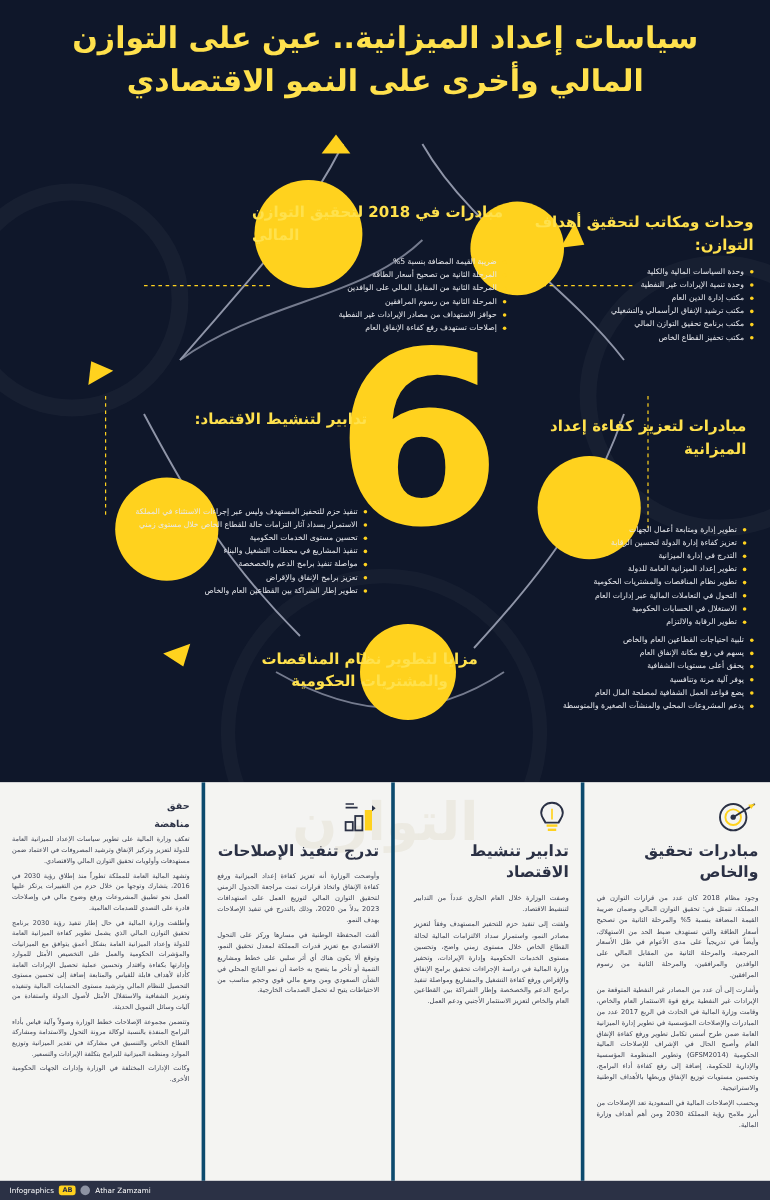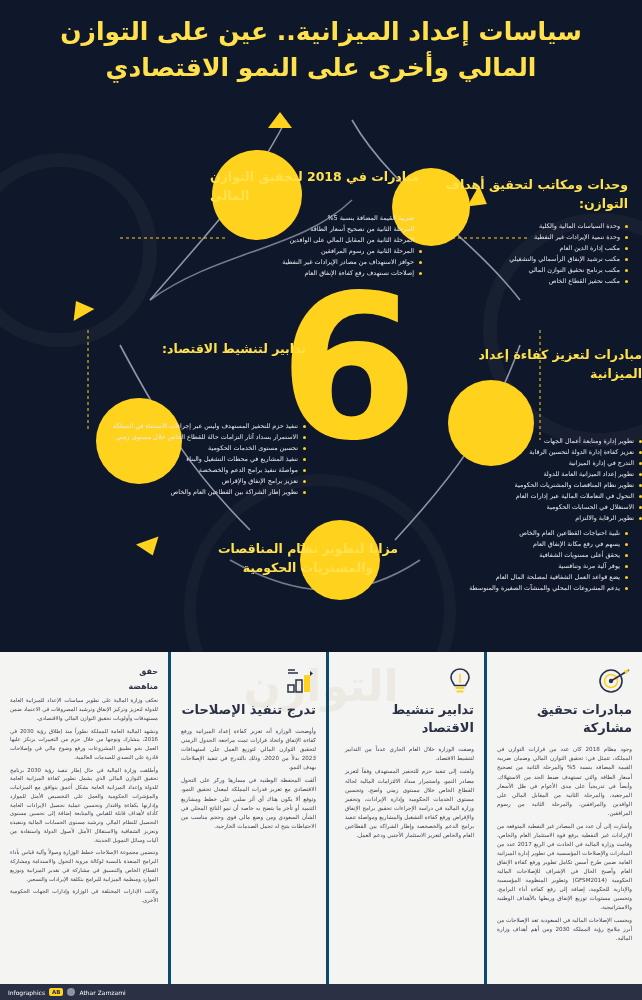--- a/index.html
+++ b/index.html
@@ -238,21 +238,21 @@
         <li>تنفيذ حزم للتحفيز المستهدف وليس عبر إجراءات الاستثناء في المملكة</li>
         <li>الاستمرار بسداد آثار التزامات حالة للقطاع الخاص خلال مستوى زمني</li>
         <li>تحسين مستوى الخدمات الحكومية</li>
         <li>تنفيذ المشاريع في محطات التشغيل والبناء</li>
         <li>مواصلة تنفيذ برامج الدعم والخصخصة</li>
         <li>تعزيز برامج الإنفاق والإقراض</li>
         <li>تطوير إطار الشراكة بين القطاعين العام والخاص</li>
       </ul>
     </div>
 
-    <div class="blk" style="right:0; top:346px; width:196px;">
+    <div class="blk" style="right:20px; top:346px; width:196px;">
       <div class="ttl">مبادرات لتعزيز كفاءة إعداد الميزانية</div>
       <ul style="margin-top:52px;">
         <li>تطوير إدارة ومتابعة أعمال الجهات</li>
         <li>تعزيز كفاءة إدارة الدولة لتحسين الرقابة</li>
         <li>التدرج في إدارة الميزانية</li>
         <li>تطوير إعداد الميزانية العامة للدولة</li>
         <li>تطوير نظام المناقصات والمشتريات الحكومية</li>
         <li>التحول في التعاملات المالية عبر إدارات العام</li>
         <li>الاستغلال في الحسابات الحكومية</li>
         <li>تطوير الرقابة والالتزام</li>
@@ -284,21 +284,21 @@
       <div class="col col-w1">
         <div class="col-icon">
           <svg width="34" height="30" viewBox="0 0 34 30">
             <circle cx="13" cy="15" r="11" fill="none" stroke="#2b3145" stroke-width="1.6"></circle>
             <circle cx="13" cy="15" r="6.5" fill="none" stroke="#ffd21e" stroke-width="1.6"></circle>
             <circle cx="13" cy="15" r="2.2" fill="#2b3145"></circle>
             <path d="M13,15 L31,4" stroke="#2b3145" stroke-width="1.6" fill="none"></path>
             <path d="M31,4 l-5.5,0.6 l2.6,3.6 z" fill="#ffd21e"></path>
           </svg>
         </div>
-        <div class="col-title">مبادرات تحقيق مشاركة</div>
+        <div class="col-title">مبادرات تحقيق والخاص</div>
         <div class="col-body">
           <p>وجود مظام 2018 كان عدد من قرارات التوازن في المملكة، تتمثل في: تحقيق التوازن المالي وضمان ضريبة القيمة المضافة بنسبة 5% والمرحلة الثانية من تصحيح أسعار الطاقة والتي تستهدف ضبط الحد من الاستهلاك، وأيضاً في تدريجياً على مدى الأعوام في ظل الأسعار المرجعية، والمرحلة الثانية من المقابل المالي على الوافدين والمرافقين، والمرحلة الثانية من رسوم المرافقين.</p>
           <p>وأشارت إلى أن عدد من المصادر غير النفطية المتوقعة من الإيرادات غير النفطية يرفع قوة الاستثمار العام والخاص، وقامت وزارة المالية في الحادث في الربع 2017 عدد من المبادرات والإصلاحات المؤسسية في تطوير إدارة الميزانية العامة ضمن طرح أسس تكامل تطوير ورفع كفاءة الإنفاق العام وأصبح الحال في الإشراف للإصلاحات المالية الحكومية (GFSM2014) وتطوير المنظومة المؤسسية والإدارية للحكومة، إضافة إلى رفع كفاءة أداء البرامج، وتحسين مستويات توزيع الإنفاق وربطها بالأهداف الوطنية والاستراتيجية.</p>
           <p>وبحسب الإصلاحات المالية في السعودية تعد الإصلاحات من أبرز ملامح رؤية المملكة 2030 ومن أهم أهداف وزارة المالية.</p>
         </div>
       </div>
 
       <div class="col col-w2">
         <div class="col-icon">
           <svg width="28" height="30" viewBox="0 0 28 30">

